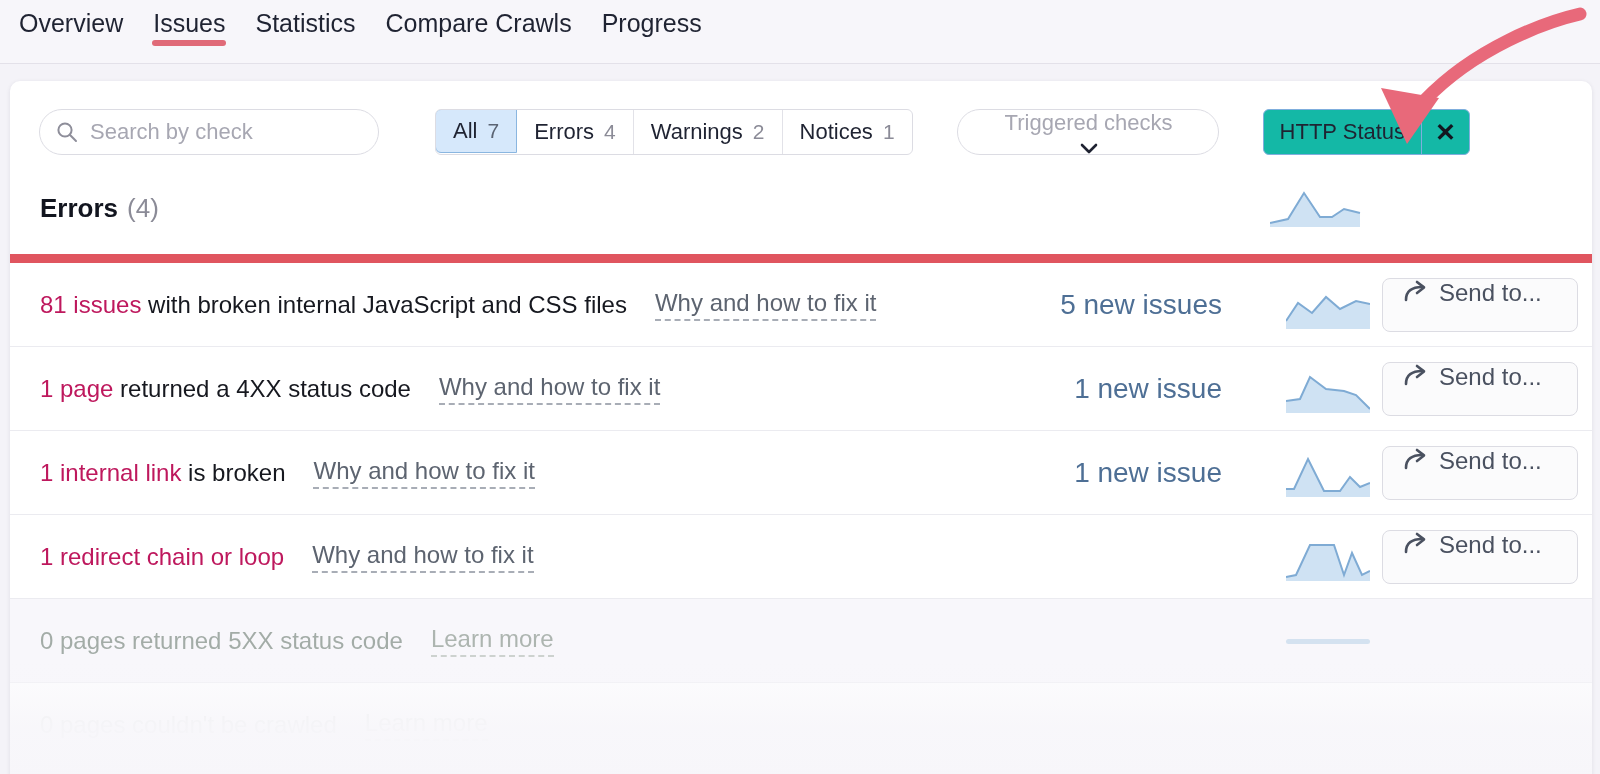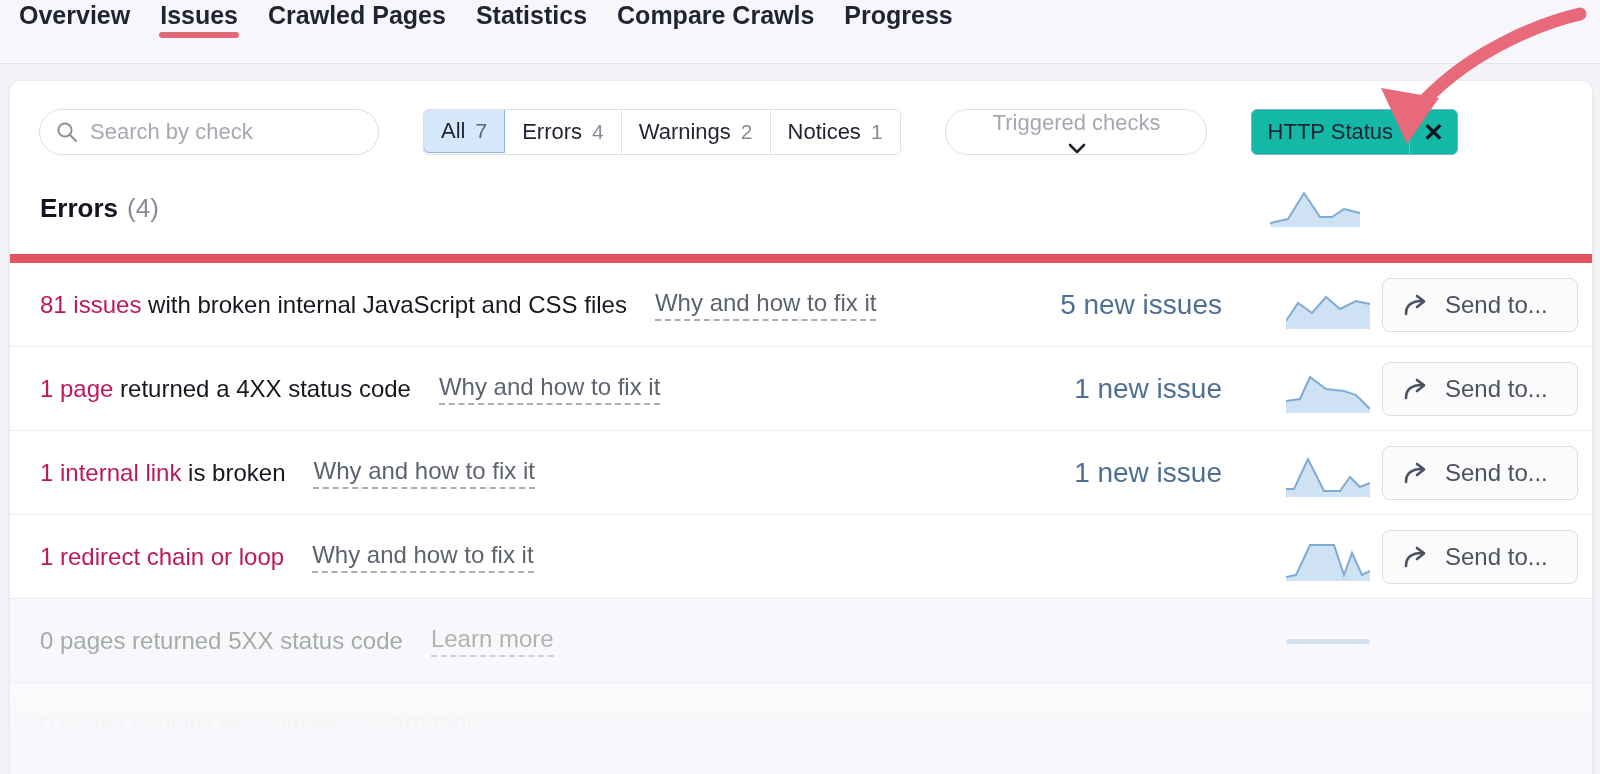--- a/index.html
+++ b/index.html
@@ -15,22 +15,22 @@
   
   .tabbar {
     position: absolute; top: 0; left: 0; width: 1600px; height: 64px;
     background: #f7f6fa;
     border-bottom: 1px solid #e3e1e9;
     display: flex; align-items: flex-start; padding-left: 4px;
   }
   .tab {
     position: relative;
     font-size: 25px; color: #1f2332; line-height: 1;
-    padding: 3px 15px 0 15px;
-    white-space: nowrap; cursor: pointer; font-weight: bold;
+    padding: 11px 15px 0 15px;
+    white-space: nowrap; cursor: pointer;
   }
   .tab .tab-underline {
     position: absolute; left: 14px; right: 14px; bottom: -10px;
     height: 6px; border-radius: 3px; background: #e06a78;
     display: none;
   }
   .tab.active .tab-underline { display: block; }
 
   
   .card {
@@ -57,21 +57,21 @@
   }
   .search-icon { width: 22px; height: 22px; flex: 0 0 auto; margin-right: 12px; }
   .search-input {
     border: none; outline: none; background: transparent;
     font-family: "Liberation Sans", sans-serif;
     font-size: 22px; color: #2b2f3d; width: 100%;
   }
   .search-input::placeholder { color: #a7a7b2; }
 
   .seg {
-    margin-left: 28px;
+    margin-left: 40px;
     height: 46px; display: flex;
     border: 1px solid #dcdce3; border-radius: 6px; overflow: hidden;
     background: #fff;
   }
   .seg-item {
     display: flex; align-items: center; gap: 10px;
     padding: 0 17px; height: 100%;
     border-right: 1px solid #e2e2e8;
     font-size: 22px; color: #1f2332; cursor: pointer;
     white-space: nowrap;
@@ -142,21 +142,21 @@
   }
   .row-new {
     position: absolute; right: 370px; font-size: 28px; color: #4e6f95;
     white-space: nowrap; text-align: right;
   }
   .row-spark { position: absolute; right: 222px; top: 18px; }
   .sendto {
     position: absolute; right: 14px;
     height: 54px; min-width: 196px;
     border: 1px solid #dcdce3; border-radius: 8px; background: #fbfbfc;
-    display: flex; align-items: center; gap: 14px; padding: 0 20px;
+    display: flex; gap: 8px; padding: 0 20px;
     cursor: pointer;
   }
   .sendto .sendto-label { font-size: 24px; color: #4a5160; white-space: nowrap; }
   .share-icon { width: 28px; height: 24px; flex: 0 0 auto; }
 
   
   .row.resolved { background: #f6f5fa; }
   .row.resolved .row-text { color: #7d8a83; }
   .row.resolved .fixlink { color: #8b968f; border-bottom-color: #b9c0bb; }
   .row.fade1 { opacity: .70; text-align: right; }
@@ -181,24 +181,20 @@
 <div class="screen">
 
   <div class="tabbar">
     <div class="tab">
       <span>Overview</span>
       
     </div>
     <div class="tab active">
       <span>Issues</span>
       <span class="tab-underline"></span>
-    </div>
-    <div class="tab">
-      <span>Crawled Pages</span>
-      
     </div>
     <div class="tab">
       <span>Statistics</span>
       
     </div>
     <div class="tab">
       <span>Compare Crawls</span>
       
     </div>
     <div class="tab">

